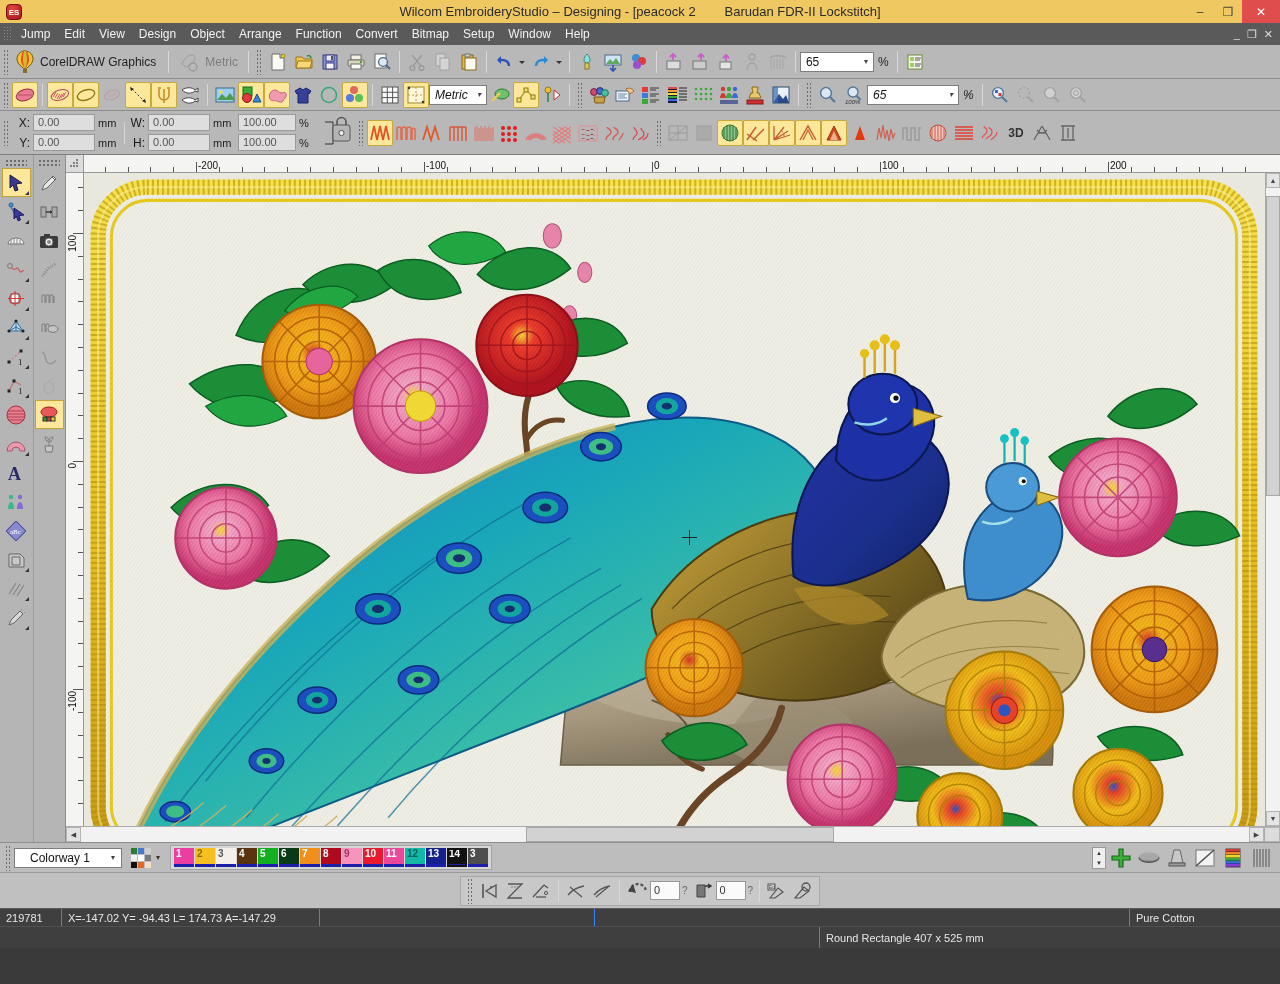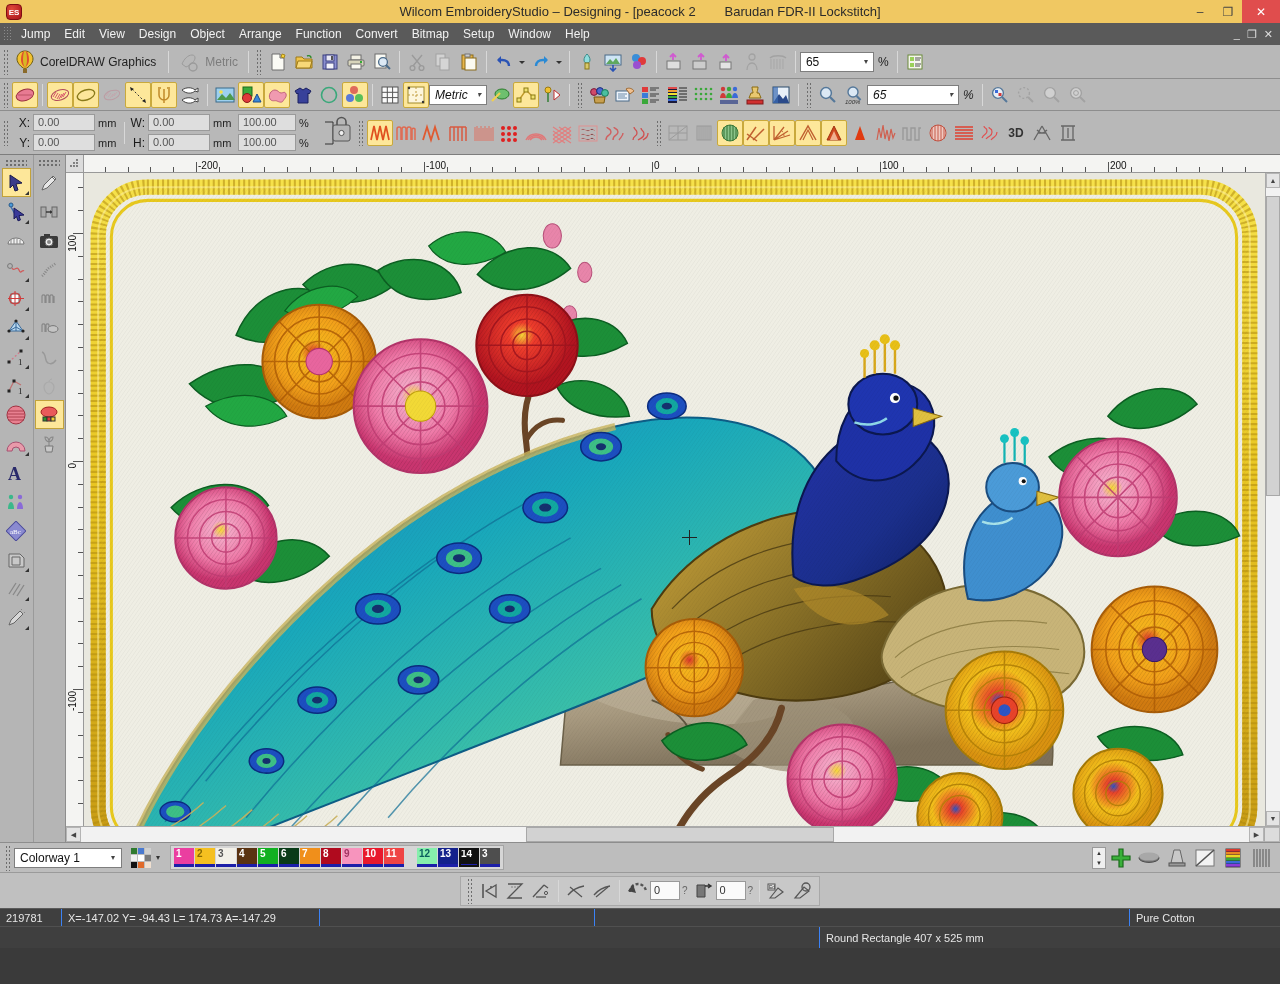--- a/index.html
+++ b/index.html
@@ -115,21 +115,21 @@
   .vthumb{ background:#d2d2d2; border:1px solid #a8a8a8; flex:none; }
   .hscrollrow{ height:16px; display:flex; flex:none; background:#efefef; border-top:1px solid #aaa;}
   .hthumb{ background:#d2d2d2; border:1px solid #a8a8a8; flex:none;}
   .sbbtnh{ width:15px; background:#e4e4e4;border:1px solid #b4b4b4;display:flex;
      align-items:center;justify-content:center;font-size:7px;color:#444;flex:none;}
 
   
   .colorbar{ height:30px; background:#bdbdbd; display:flex; align-items:center; flex:none;
      border-top:1px solid #8d8d8d; padding:0 2px;}
   .cwcombo{ width:108px; height:20px; background:#fff; border:1px solid #7e7e7e;
-     display:flex;align-items:center;font-size:12px;color:#111;padding-left:5px;}
+     display:flex;align-items:center;font-size:12px;color:#111;padding-left:15px;}
   .swatches{ display:flex; align-items:center; gap:1px; margin-left:6px;
      background:#d6d6d6; padding:2px 3px; border:1px solid #a5a5a5;}
   .sw{ width:20px;height:19px; font-size:10px; font-weight:bold; display:flex;
      align-items:flex-start; justify-content:flex-start; padding-left:2px;
      border-bottom:3px solid #1c1fa8; position:relative;}
   .sw.boxed{ outline:2px solid #111; outline-offset:-2px;}
   .cb-right{ margin-left:auto; display:flex; align-items:center; gap:2px; padding-right:4px;}
   .spinbtns{ width:14px;height:22px;display:flex;flex-direction:column;border:1px solid #9a9a9a;background:#efefef;}
   .spinbtns div{ flex:1;display:flex;align-items:center;justify-content:center;font-size:6px;color:#333;}
 
@@ -1548,22 +1548,22 @@
         <div class="sw" style="background: rgb(234, 62, 160); color: rgb(255, 255, 255);">1</div>
         <div class="sw" style="background: rgb(245, 192, 32); color: rgb(138, 106, 0);">2</div>
         <div class="sw" style="background: rgb(242, 240, 232); color: rgb(85, 85, 85);">3</div>
         <div class="sw" style="background: rgb(90, 51, 17); color: rgb(255, 255, 255);">4</div>
         <div class="sw" style="background: rgb(18, 176, 33); color: rgb(255, 255, 255);">5</div>
         <div class="sw" style="background: rgb(10, 59, 24); color: rgb(255, 255, 255);">6</div>
         <div class="sw" style="background: rgb(240, 143, 27); color: rgb(255, 255, 255);">7</div>
         <div class="sw" style="background: rgb(176, 10, 30); color: rgb(255, 255, 255);">8</div>
         <div class="sw" style="background: rgb(247, 148, 189); color: rgb(161, 55, 100);">9</div>
         <div class="sw" style="background: rgb(232, 25, 44); color: rgb(255, 255, 255);">10</div>
-        <div class="sw" style="background: #ef4444; color: rgb(255, 255, 255);">11</div>
-        <div class="sw" style="background: #86efac; color: rgb(10, 94, 93); margin-left: 12px;">12</div>
+        <div class="sw" style="background: #ec4899; color: rgb(255, 255, 255);">11</div>
+        <div class="sw" style="background: #14b8a6; color: rgb(10, 94, 93);">12</div>
         <div class="sw" style="background: rgb(20, 33, 140); color: rgb(255, 255, 255);">13</div>
         <div class="sw boxed" style="background: rgb(17, 17, 17); color: rgb(255, 255, 255);">14</div>
         <div class="sw" style="background: rgb(78, 78, 78); color: rgb(255, 255, 255);">3</div>
       </div>
 
     <div class="cb-right">
       <div class="spinbtns">
           <div>▲</div>
           <div>▼</div>
         </div>

